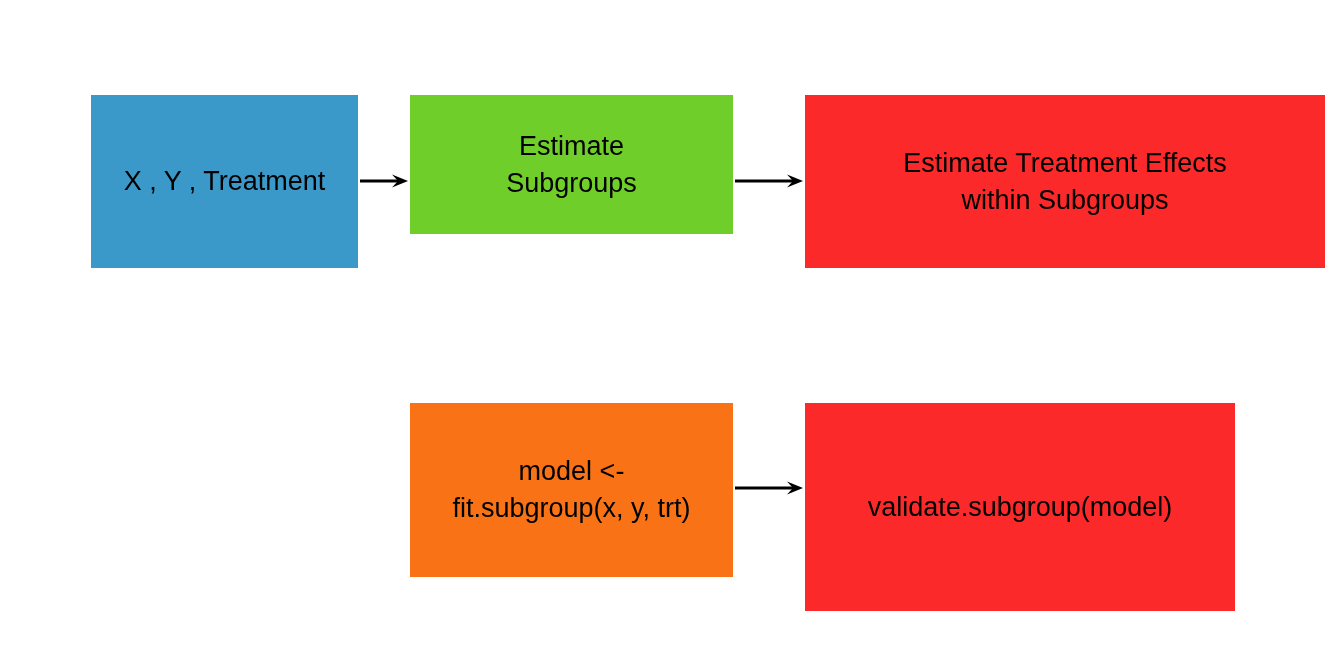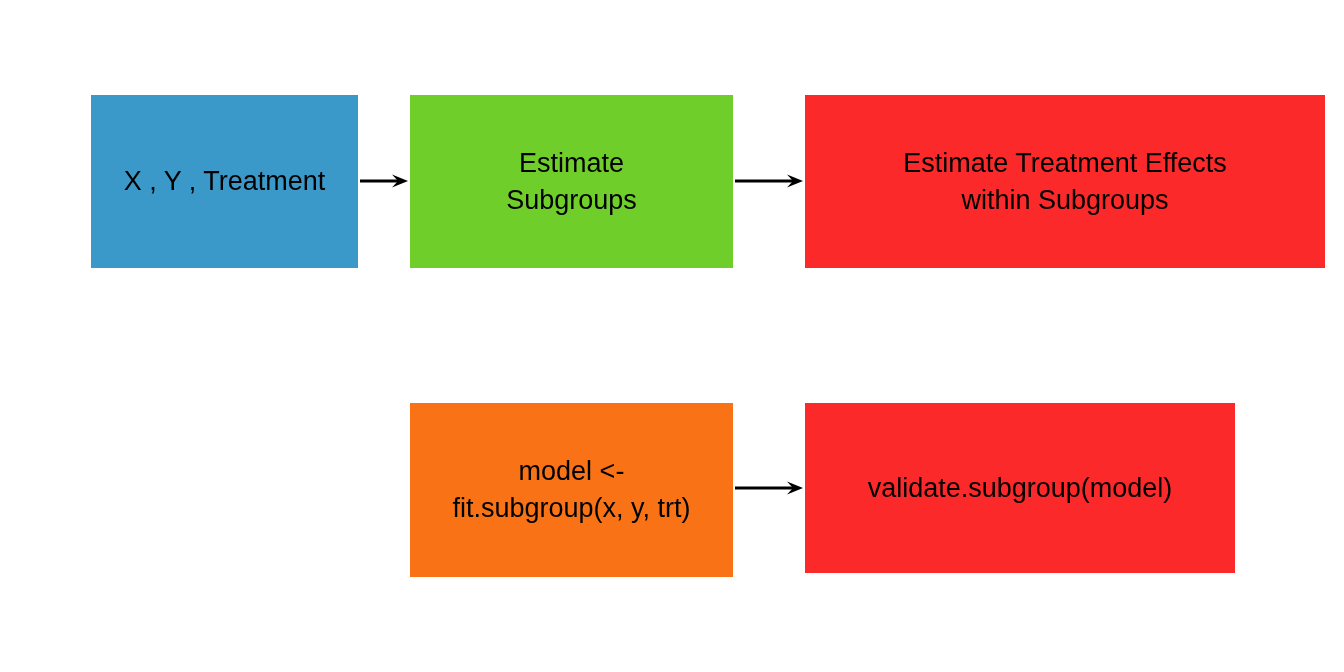--- a/index.html
+++ b/index.html
@@ -28,24 +28,24 @@
     white-space: pre-line;
   }
   .arrow {
     position: absolute;
     color: #000000;
   }
   .arrow svg { display: block; }
 
   
   #node-inputs            { left: 91px;  top: 95px;  width: 267px; height: 173px; }
-  #node-estimate-subgroups{ left: 410px; top: 95px;  width: 323px; height: 173px; }
+  #node-estimate-subgroups{ left: 410px; top: 95px;  width: 323px; height: 139px; }
   #node-estimate-effects  { left: 805px; top: 95px;  width: 520px; height: 173px; }
   #node-fit-model         { left: 410px; top: 403px; width: 323px; height: 174px; }
-  #node-validate          { left: 805px; top: 403px; width: 430px; height: 170px; }
+  #node-validate          { left: 805px; top: 403px; width: 430px; height: 208px; }
 
   
   #arrow-inputs-to-subgroups { left: 358px; top: 171px; }
   #arrow-subgroups-to-effects{ left: 733px; top: 171px; }
   #arrow-fit-to-validate     { left: 733px; top: 478px; }
 </style>
 </head>
 <body>
 
 <div id="canvas" style="background-color: rgb(255, 255, 255);">

